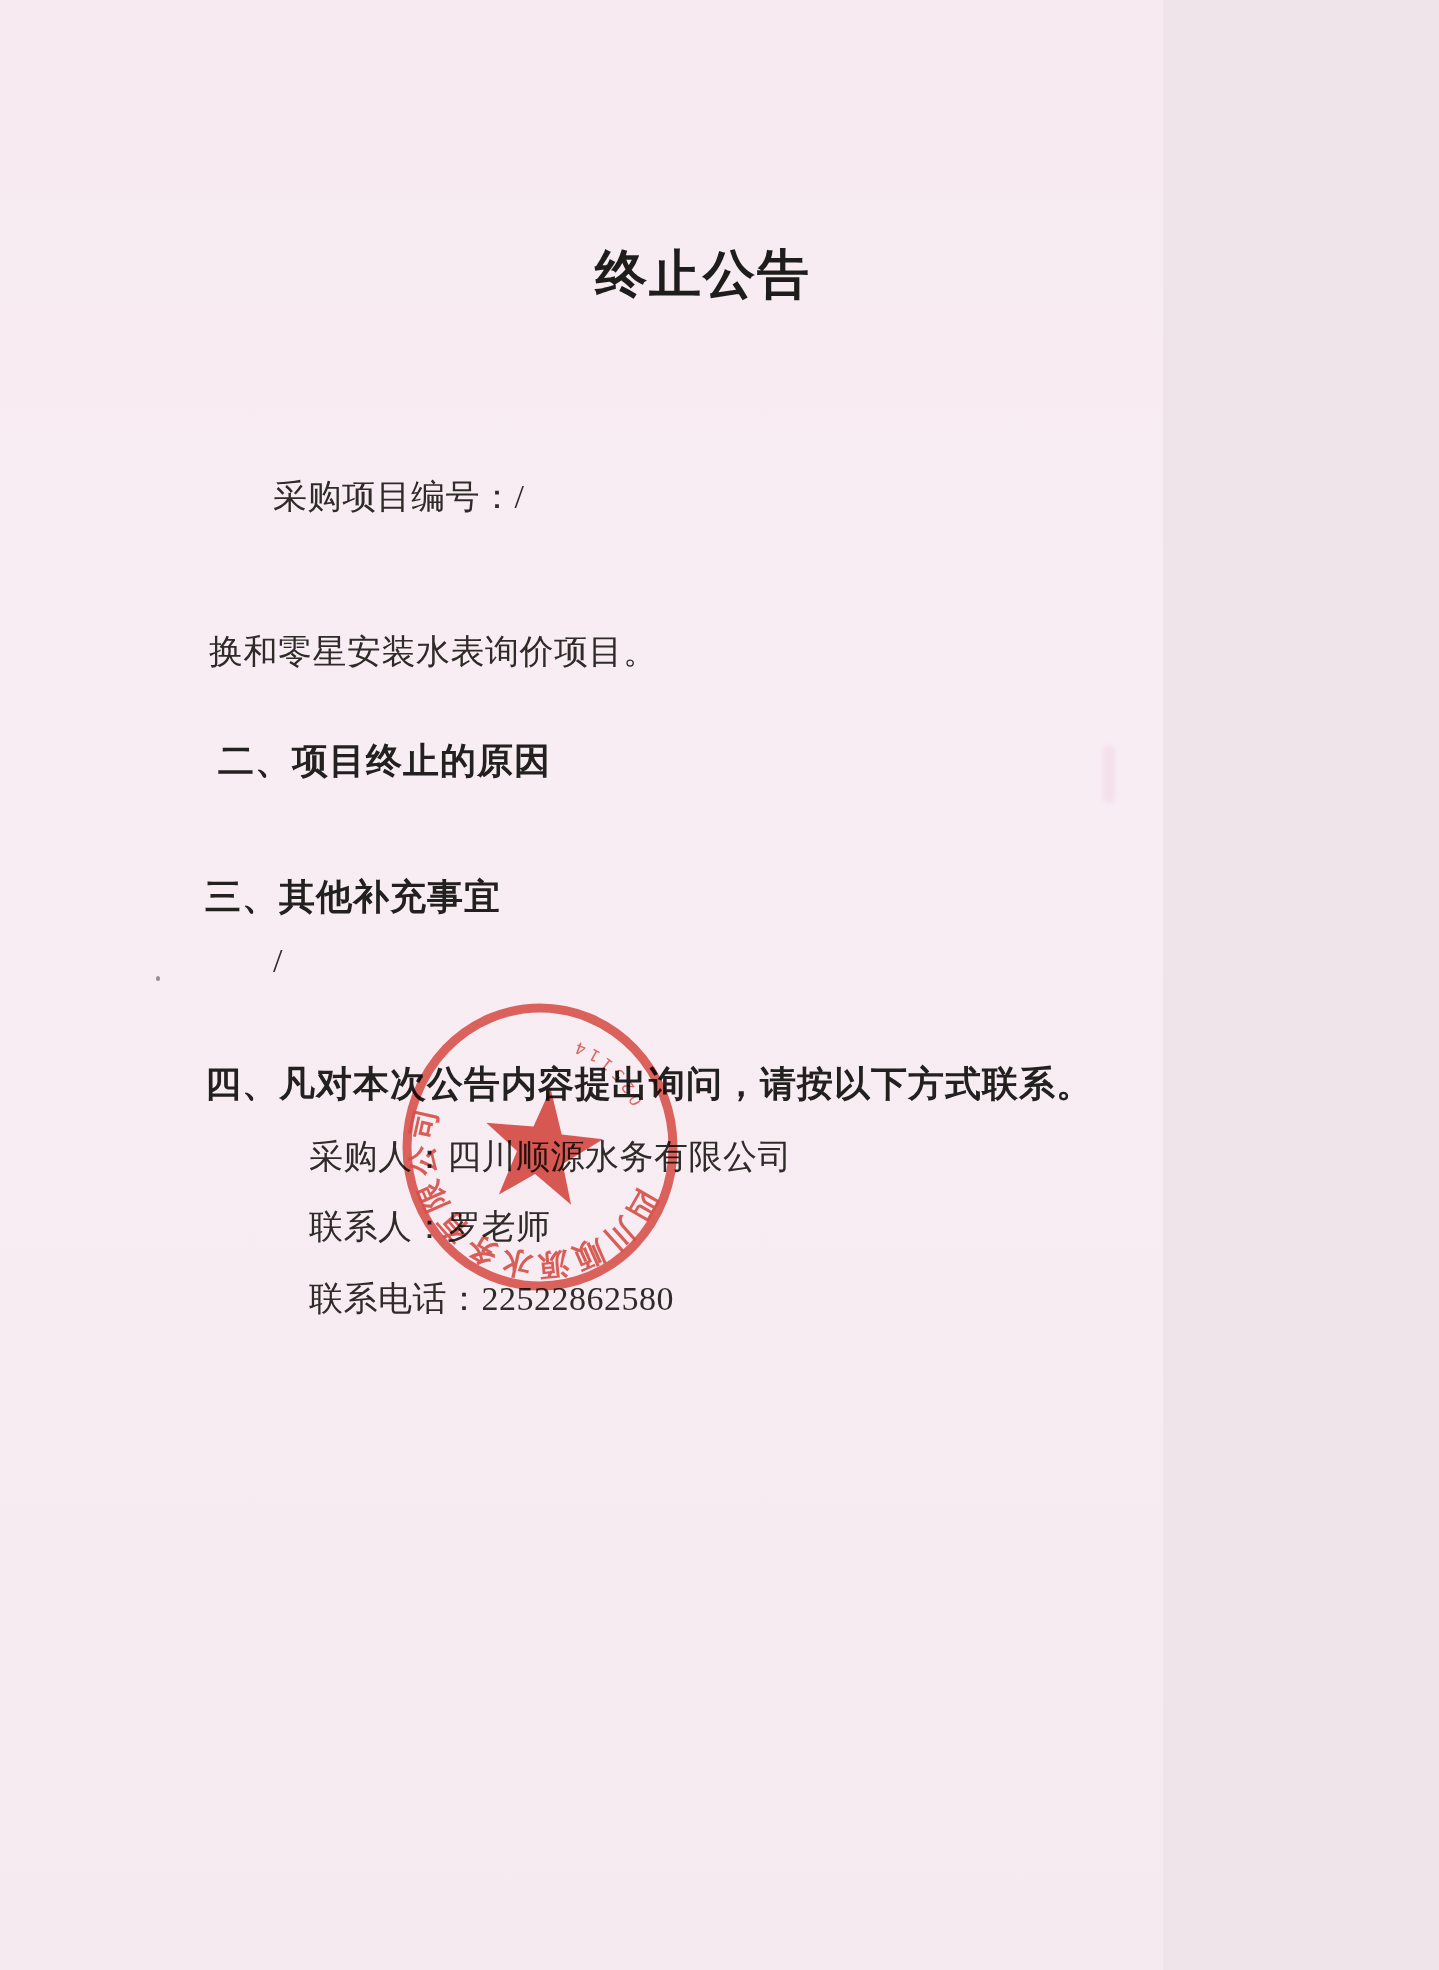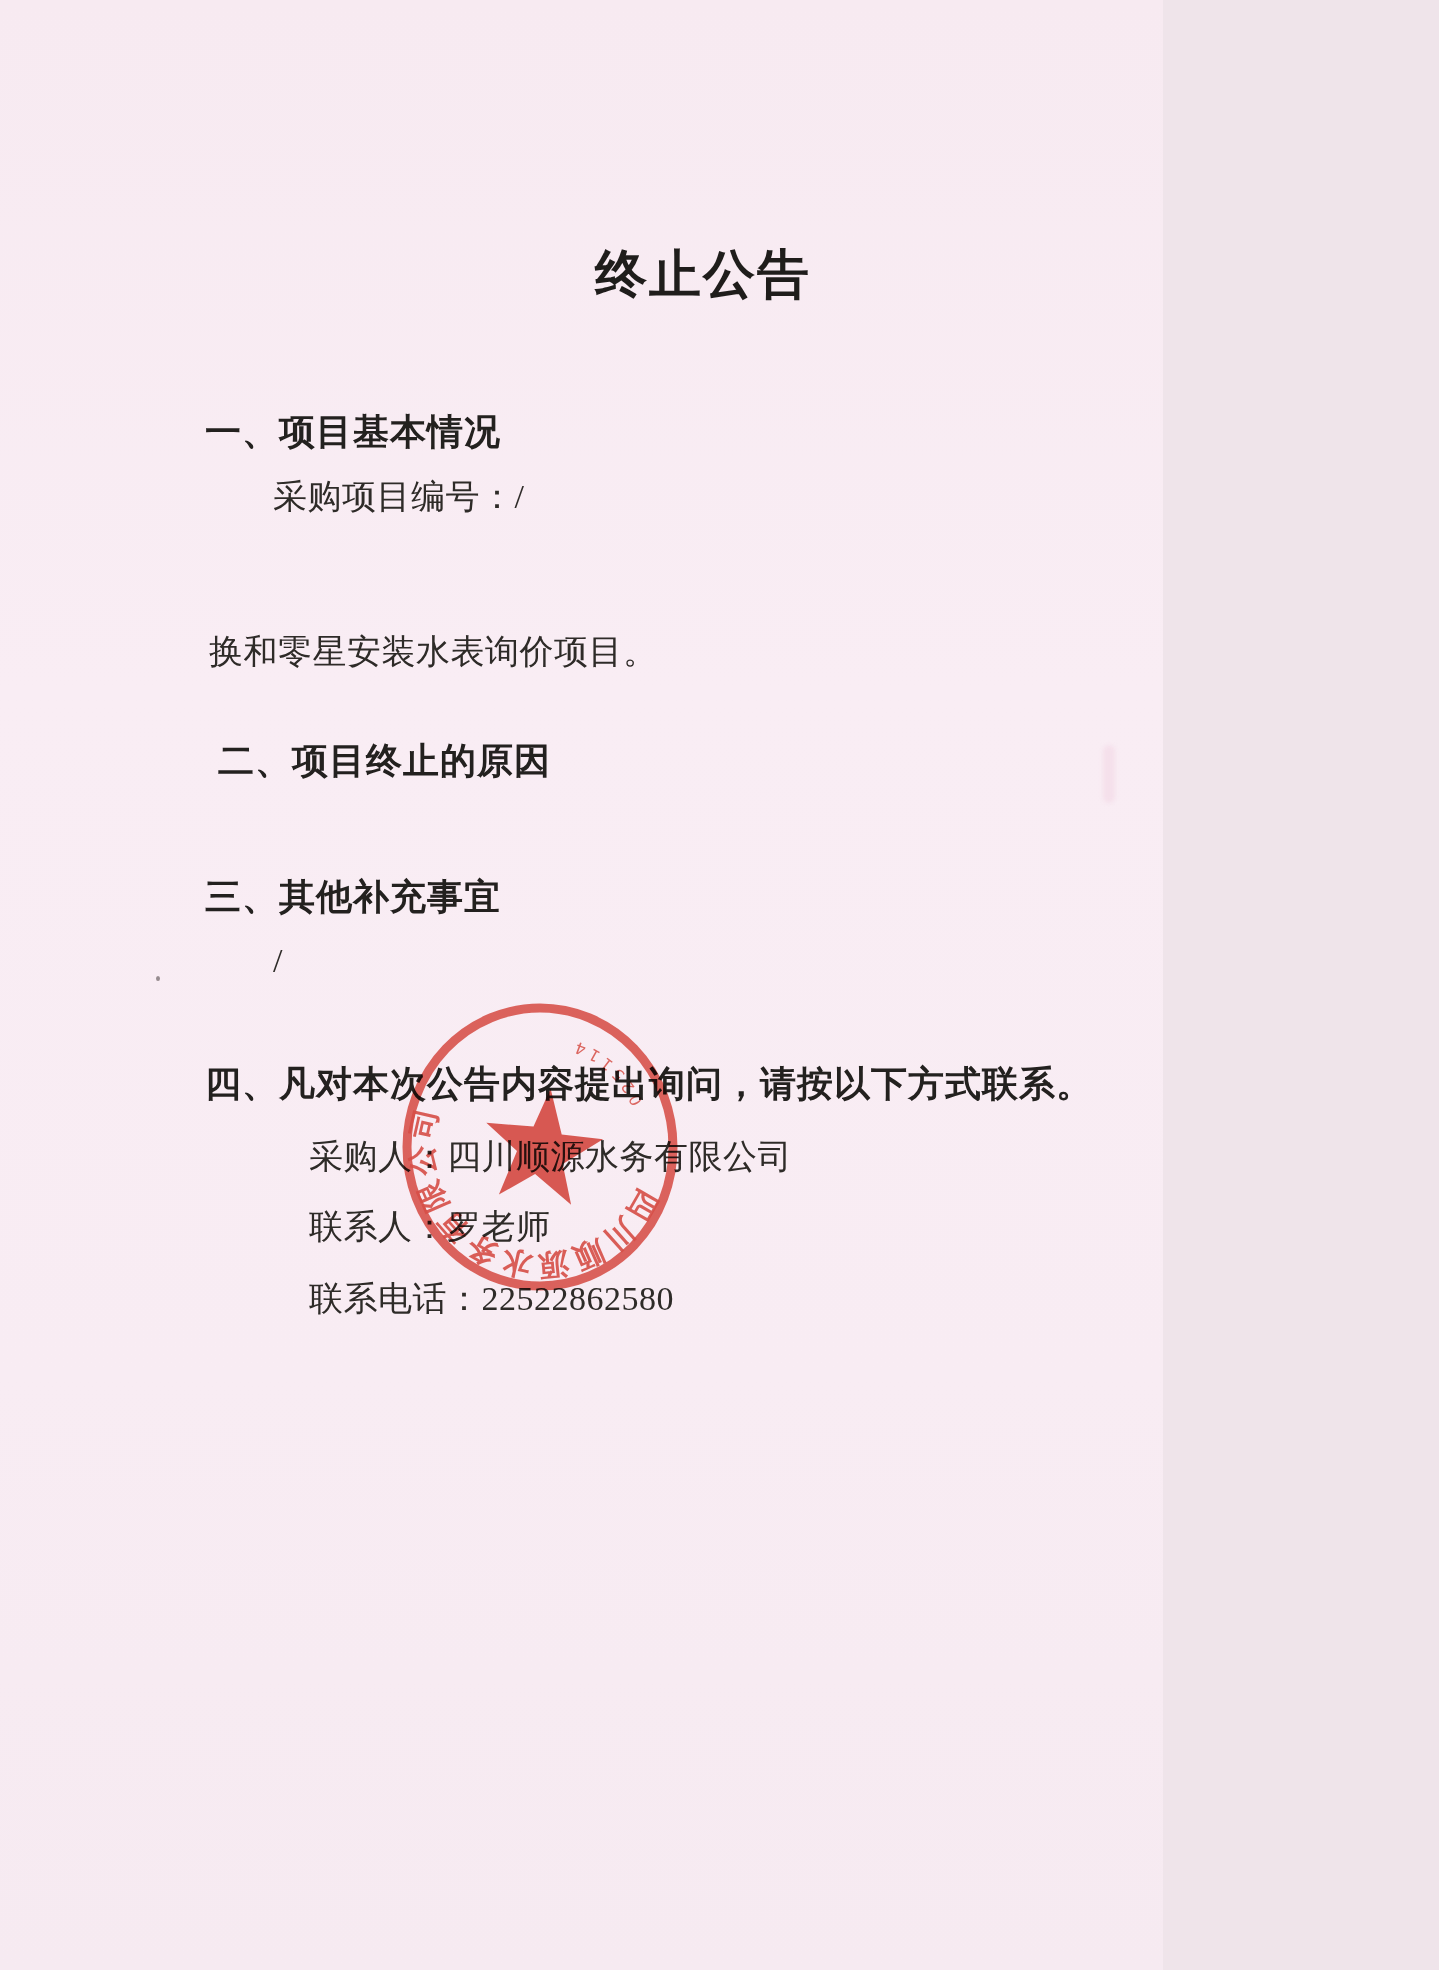--- a/index.html
+++ b/index.html
@@ -63,21 +63,20 @@
     border-radius:50%;
   }
 </style>
 </head>
 <body>
 
 <div class="page">
 
   <div class="doc-title">终止公告</div>
 
-  <div class="line heading" style="left:205px;top:410px;">一、项目基本情况</div>
   <div class="line" style="left:273px;top:476px;">采购项目编号：/</div>
   <div class="line" style="left:209px;top:631px;">换和零星安装水表询价项目。</div>
 
   <div class="line heading" style="left:218px;top:719px;margin-top:20px;">二、项目终止的原因</div>
 
   <div class="line heading" style="left:205px;top:875px;">三、其他补充事宜</div>
   <div class="line" style="left:273px;top:940px;">/</div>
 
   <div class="line heading" style="left:205px;top:1016px;margin-top:46px;">四、凡对本次公告内容提出询问，请按以下方式联系。</div>
 

